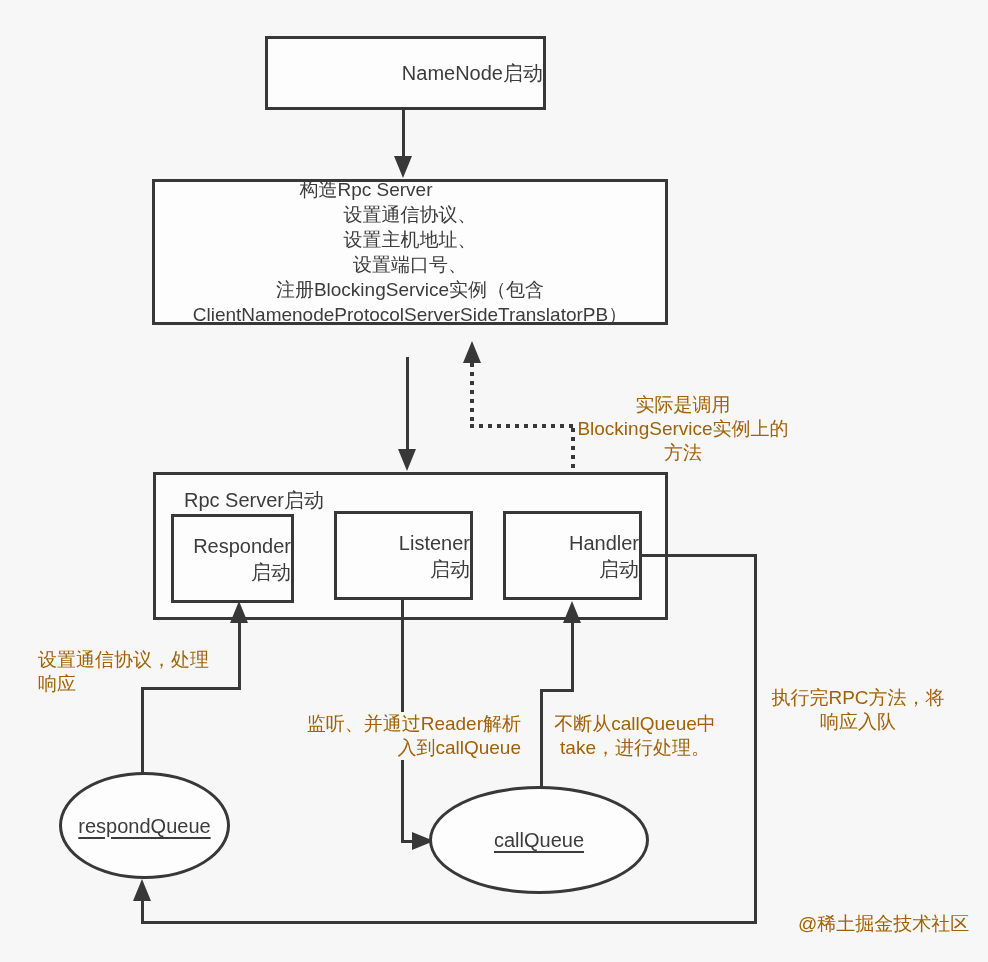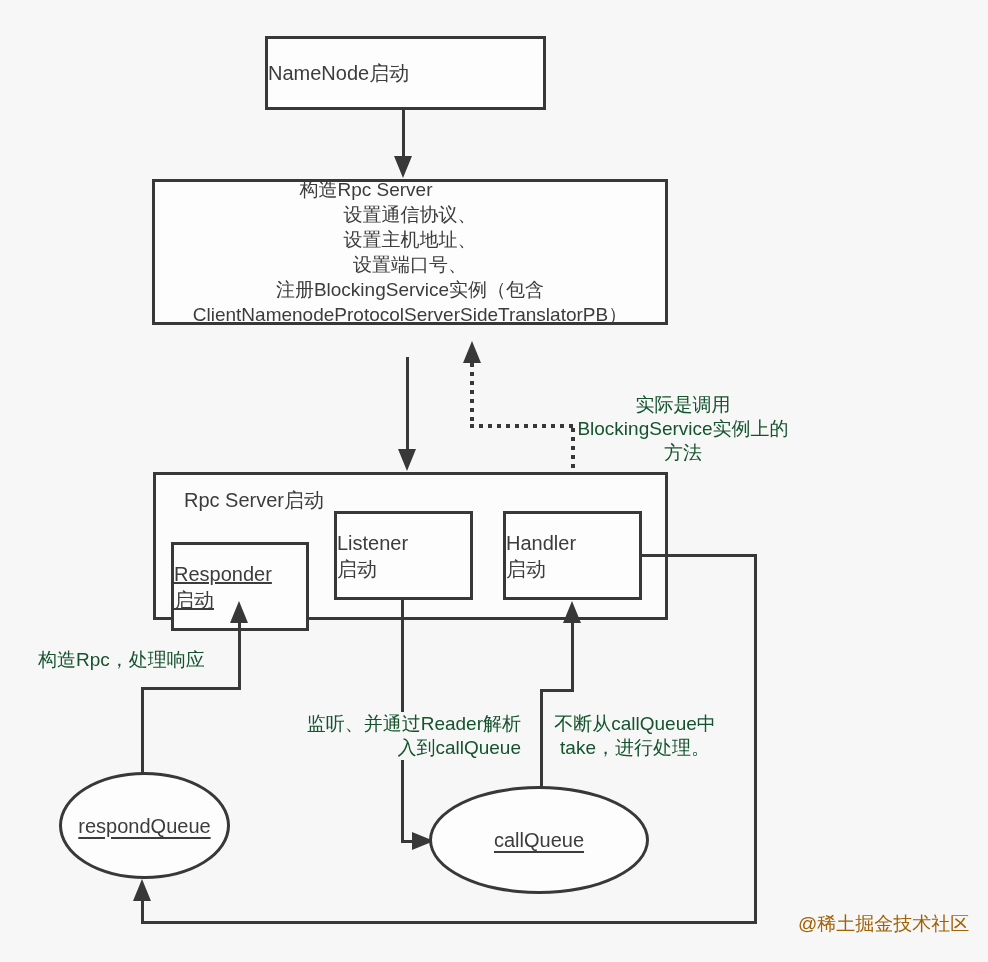--- a/index.html
+++ b/index.html
@@ -13,21 +13,21 @@
     background:#f7f7f7;
     overflow:hidden;
     color:#3c3c3c;
   }
   .box {
     position:absolute;
     border:3px solid #383838;
     background:#fdfdfd;
     display:flex;
     flex-direction:column;
-    align-items:flex-start;
+    align-items:flex-end;
     justify-content:center;
     text-align:center;
   }
   .node-label { font-size:20px; line-height:26px; color:#3c3c3c; }
   .construct-text { font-size:19px; line-height:25px; color:#3c3c3c; width:100%; text-align:center; }
   .construct-text .l1 { transform:translateX(-44px); }
   .group-label {
     position:absolute; left:28px; top:12px;
     font-size:20px; color:#3c3c3c;
   }
@@ -46,21 +46,21 @@
   .vdot { width:4px; background-image:repeating-linear-gradient(to bottom,#383838 0 4px,transparent 4px 9px); }
   .hdot { height:4px; background-image:repeating-linear-gradient(to right,#383838 0 4px,transparent 4px 9px); }
   .arr { position:absolute; width:0; height:0; }
   .arr-up    { border-left:9px solid transparent; border-right:9px solid transparent; border-bottom:22px solid #383838; }
   .arr-down  { border-left:9px solid transparent; border-right:9px solid transparent; border-top:22px solid #383838; }
   .arr-right { border-top:9px solid transparent; border-bottom:9px solid transparent; border-left:22px solid #383838; }
   .note {
     position:absolute;
     font-size:19px;
     line-height:24px;
-    color:#14532d;
+    color:#a16207;
     text-align:center;
   }
   .note.bg { background:#f7f7f7;text-align:right; }
   .note span { display:block; }
   #watermark {
     position:absolute;
     left:798px; top:911px;
     font-size:19px;
     color:#a16207;
   }
@@ -99,21 +99,21 @@
   <div class="note" style="left:563px; top:393px; width:240px;">
     <span>实际是调用</span>
     <span>BlockingService实例上的</span>
     <span>方法</span>
   </div>
 
   <div class="box" style="left:153px; top:472px; width:515px; height:148px; background:#fcfcfc;">
     <span class="group-label">Rpc Server启动</span>
   </div>
 
-  <div class="box" style="left:171px; top:542px; width:138px; height:89px;text-decoration:underline;">
+  <div class="box" style="left:171px; top:514px; width:123px; height:89px;">
     <span class="node-label">Responder</span>
     <span class="node-label">启动</span>
   </div>
 
   <div class="box" style="left:334px; top:511px; width:139px; height:89px;">
     <span class="node-label">Listener</span>
     <span class="node-label">启动</span>
   </div>
 
   <div class="box" style="left:503px; top:511px; width:139px; height:89px;">
@@ -143,29 +143,33 @@
 
   <div class="ellipse" style="left:59px; top:772px; width:171px; height:107px;">
     <span class="node-label">respondQueue</span>
   </div>
 
   <div class="ellipse" style="left:429px; top:786px; width:220px; height:108px;">
     <span class="node-label">callQueue</span>
   </div>
 
   <div class="note" style="left:38px; top:648px; width:182px; text-align:left;">
-    <span>构造Rpc，处理响应</span>
+    <span>设置通信协议，处理响应</span>
   </div>
 
   <div class="note bg" style="left:289px; top:712px; width:232px;">
     <span>监听、并通过Reader解析</span>
     <span>入到callQueue</span>
   </div>
 
   <div class="note" style="left:546px; top:712px; width:178px;">
     <span>不断从callQueue中</span>
     <span>take，进行处理。</span>
   </div>
 
+  <div class="note" style="left:762px; top:686px; width:192px;">
+    <span>执行完RPC方法，将</span>
+    <span>响应入队</span>
+  </div>
 
   <div id="watermark">@稀土掘金技术社区</div>
 
 </div>
 
 </body></html>

